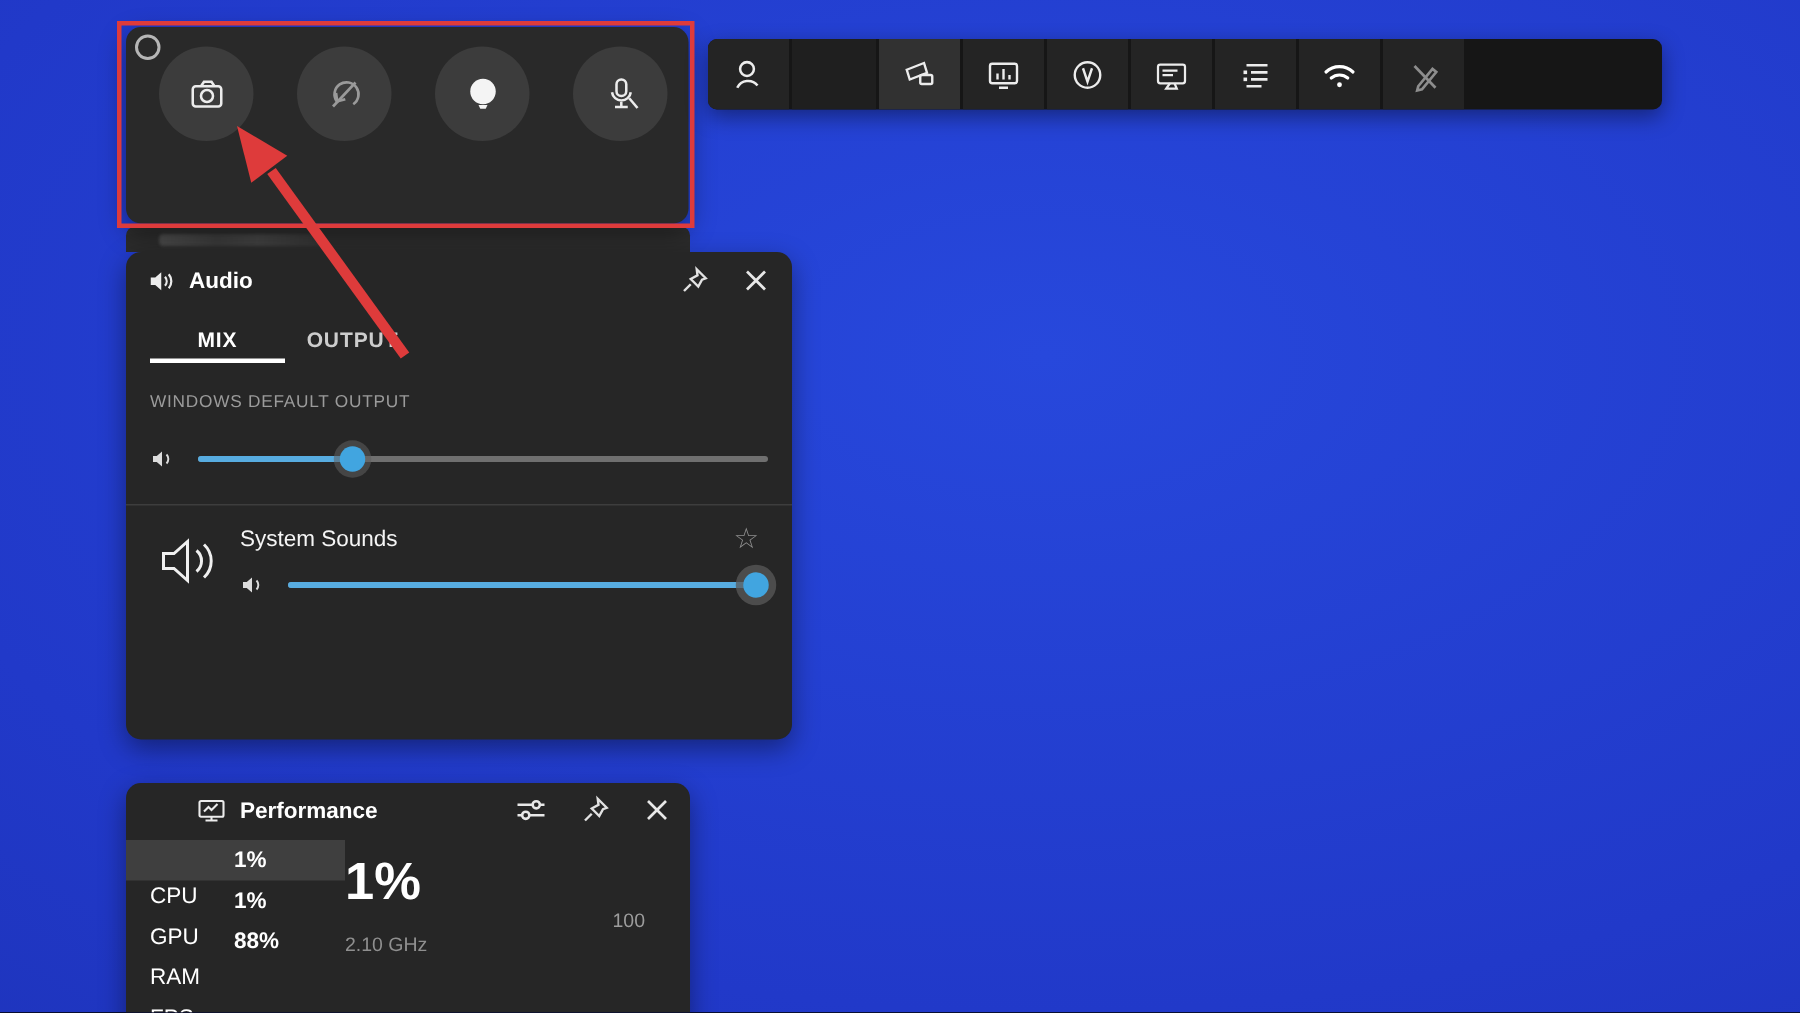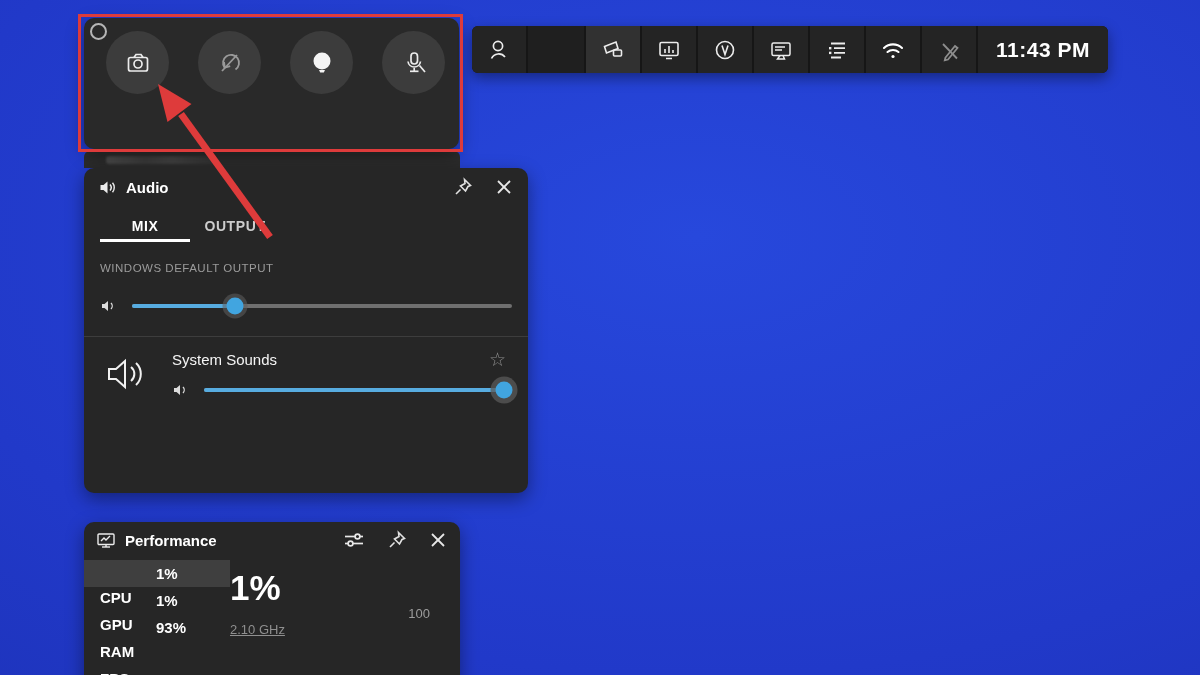--- a/index.html
+++ b/index.html
@@ -30,34 +30,34 @@
   .tab{position:relative;width:90px;height:32px;display:flex;align-items:center;justify-content:center;font-size:14px;font-weight:bold;letter-spacing:.6px;color:#cdcdcd;cursor:pointer;}
   .tab.sel{color:#fff;}
   .tab.sel::after{content:"";position:absolute;left:0;right:0;bottom:0;height:3px;background:#fff;}
   .out-label{margin:20px 16px 4px;font-size:11.5px;letter-spacing:.5px;color:#9b9b9b;}
   .device-row{display:flex;align-items:center;margin:15px 16px 0;font-size:15px;color:#f2f2f2;cursor:pointer;}
   .device-row .chev{margin-left:auto;}
   .slider-row{display:flex;align-items:center;margin:24px 16px 0;}
   .track{position:relative;flex:1;height:4px;background:#6f6f6f;border-radius:2px;margin-left:12px;cursor:pointer;}
   .fill{position:absolute;left:0;top:0;height:4px;background:#57ace0;border-radius:2px;}
   .thumb{position:absolute;top:50%;transform:translate(-50%,-50%);width:17px;height:17px;border-radius:50%;background:#41a5e0;box-shadow:0 0 0 4px rgba(95,95,95,.55);}
-  .sys-block{margin-top:22px;border-top:1px solid #3d3d3d;padding:12px 16px 16px;display:grid;grid-template-columns:52px 1fr;column-gap:20px;}
+  .sys-block{margin-top:22px;border-top:1px solid #3d3d3d;padding:12px 16px 16px;display:grid;grid-template-columns:52px 1fr;column-gap:8px;}
   .sys-speaker{grid-row:1/3;display:flex;align-items:center;justify-content:center;}
   .sys-titlerow{display:flex;align-items:center;font-size:15px;color:#f5f5f5;}
   .star{margin-left:auto;font-size:19px;color:#8f8f8f;line-height:1;background:none;border:none;cursor:pointer;}
   .sys-sliderrow{display:flex;align-items:center;margin-top:12px;}
   
   .perf{left:84px;top:522px;width:376px;height:175px;background:#262626;border-radius:10px;}
   .perf-body{position:relative;margin-top:2px;}
   .metric{display:flex;align-items:center;width:130px;height:27px;padding-left:16px;font-size:15px;color:#fff;cursor:pointer;}
   .metric.sel{background:#3f3f3f;}
-  .metric .ml{font-weight:bold;width:56px;margin-top:48px;}
+  .metric .ml{font-weight:normal;width:56px;margin-top:48px;}
   .metric .mv{font-weight:bold;}
   .big-val{position:absolute;left:146px;top:8px;font-size:35px;font-weight:bold;color:#fff;}
-  .clock{position:absolute;left:146px;top:62px;font-size:13px;color:#8f8f8f;text-decoration:underline;}
+  .clock{position:absolute;left:146px;top:62px;font-size:13px;color:#8f8f8f;}
   .axis-max{position:absolute;right:30px;top:14px;font-size:13px;color:#9c9c9c;margin-top:32px;}
   
   .sliver{position:absolute;left:84px;top:151px;width:376px;height:17px;background:#2c2c2c;border-radius:6px 6px 0 0;overflow:hidden;}
   .sliver .smudge{position:absolute;top:5px;left:22px;width:110px;height:8px;background:linear-gradient(90deg,#6a6a6a,#4a4a4a 35%,#585858 60%,#3a3a3a);border-radius:3px;opacity:.5;filter:blur(1px);}
   
   .anno-box{position:absolute;left:78px;top:14px;width:385px;height:138px;border:3px solid #de3b3b;box-sizing:border-box;z-index:55;pointer-events:none;}
   .anno-arrow{position:absolute;left:0;top:0;z-index:60;pointer-events:none;}
   svg{display:block;}
 </style>
 </head>
@@ -183,21 +183,20 @@
       </span>
     </div>
     <div class="tb-seg w54">
       <span>
         <svg width="26" height="26" viewBox="0 0 26 26" fill="none" stroke="#8d8d8d" stroke-width="1.8">
           <path d="M9.5 20.5 l9.5-11.5 2.5 2 -9.5 11.5 -3.2 0.8 z"></path>
           <line x1="7" y1="7" x2="21" y2="21.5"></line>
         </svg>
       </span>
     </div>
-    <div class="tb-time">11:43 PM</div>
   </div>
 
   <div class="widget audio">
     <div class="w-header">
       <span>
         <svg width="19" height="19" viewBox="0 0 19 19" fill="none" stroke="#ececec" stroke-width="1.5">
           <path d="M2.5 7 v5 h3 l4 3.5 v-12 l-4 3.5z" fill="#ececec" stroke="none"></path>
           <path d="M12 6.5 a4.6 4.6 0 0 1 0 6"></path>
           <path d="M14.5 4.8 a7.3 7.3 0 0 1 0 9.4"></path>
         </svg>
@@ -264,21 +263,21 @@
         </span>
         <div class="track">
           <div class="fill" style="width: 100%;"></div>
           <div class="thumb" style="box-shadow: rgba(90, 90, 90, 0.75) 0px 0px 0px 5px; left: 97.5%;"></div>
         </div>
       </div>
     </div>
   </div>
 
   <div class="widget perf">
-    <div class="w-header" style="height:36px;padding:0 12px;">
+    <div class="w-header" style="height:36px;padding:0 12px;margin-left:35px;">
       <span>
         <svg width="20" height="18" viewBox="0 0 20 18" fill="none" stroke="#ececec" stroke-width="1.4">
           <rect x="2" y="3" width="16" height="10.5" rx="1"></rect>
           <line x1="6" y1="16" x2="14" y2="16"></line>
           <line x1="10" y1="13.5" x2="10" y2="16"></line>
           <path d="M5 10 l3-3 2 2 4-4"></path>
         </svg>
       </span>
       <span class="w-title">Performance</span>
       <span class="w-spacer"></span>
@@ -314,21 +313,21 @@
       <div class="metric sel">
         <span class="ml">CPU</span>
         <span class="mv">1%</span>
       </div>
       <div class="metric">
         <span class="ml">GPU</span>
         <span class="mv">1%</span>
       </div>
       <div class="metric">
         <span class="ml">RAM</span>
-        <span class="mv">93%</span>
+        <span class="mv">88%</span>
       </div>
       <div class="metric">
         <span class="ml">FPS</span>
         <span class="mv"></span>
       </div>
 
       <div class="big-val">1%</div>
       <div class="clock">2.10 GHz</div>
       <div class="axis-max">100</div>
     </div>

